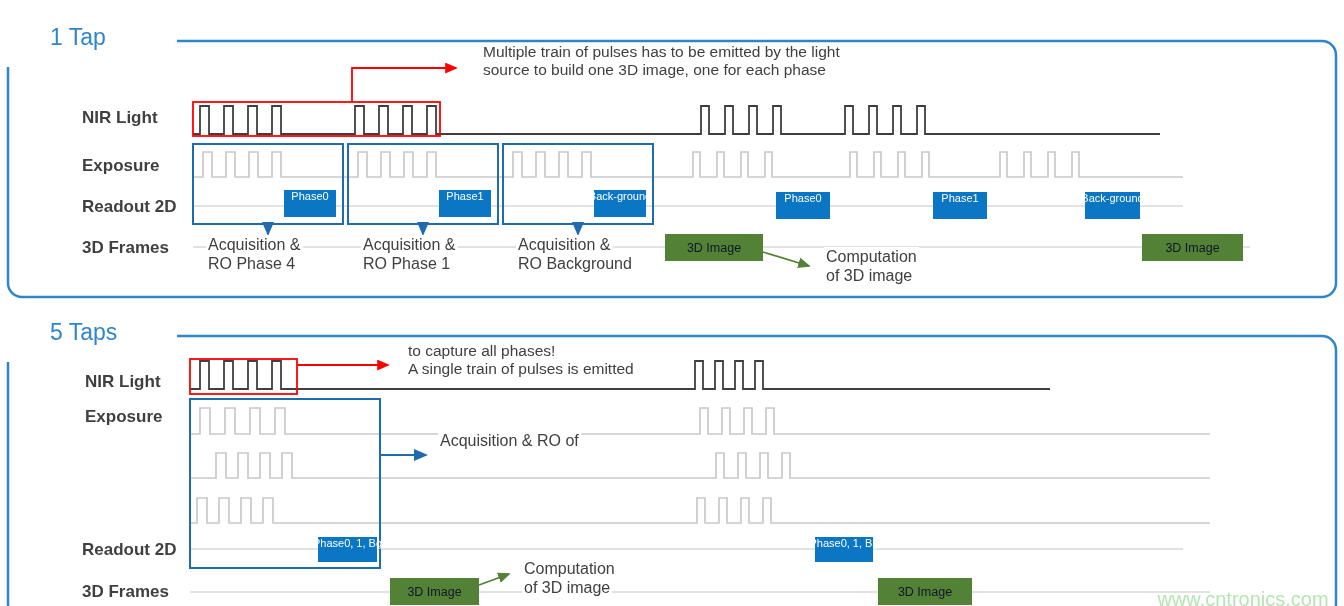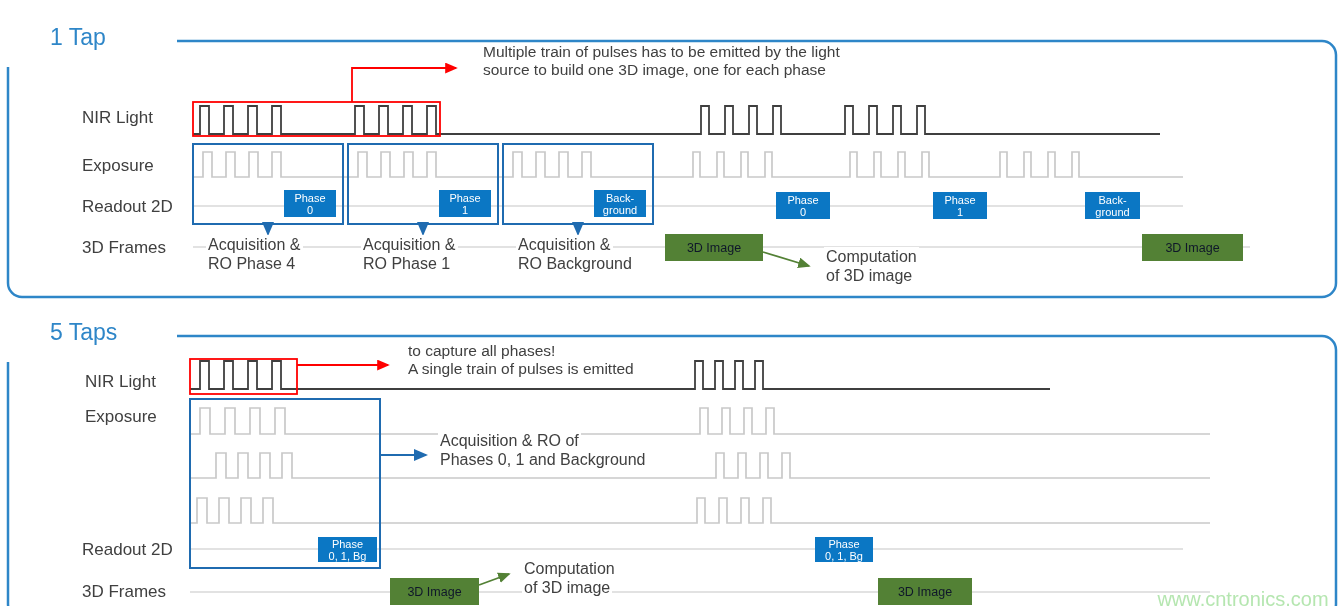--- a/index.html
+++ b/index.html
@@ -10,23 +10,23 @@
   .s-dark{stroke:var(--dark-pulse);stroke-width:1.8;fill:none;}
   .s-light{stroke:var(--light-pulse);stroke-width:1.7;fill:none;}
   .s-base{stroke:var(--baseline-gray);stroke-width:1.6;fill:none;}
   .s-red{stroke:var(--red);stroke-width:1.8;fill:none;}
   .s-block{stroke:var(--deep-blue);stroke-width:2;fill:none;}
   .s-panel{stroke:var(--accent-blue);stroke-width:2.5;fill:none;}
   .s-green{stroke:var(--green);stroke-width:1.8;fill:none;}
   .s-barrow{stroke:var(--deep-blue);stroke-width:2;fill:none;}
   .abs{position:absolute;}
   .title{font-size:23px;color:var(--accent-blue);white-space:nowrap;}
-  .rowlab{font-size:17px;color:var(--text-gray);white-space:nowrap;}
+  .rowlab{font-size:17px;color:var(--text-gray);white-space:nowrap;font-weight:bold;}
   .pbox{background:var(--box-blue);color:#fff;font-size:11px;line-height:12px;
-        display:flex;flex-direction:column;align-items:center;justify-content:center;
+        display:flex;flex-direction:row;justify-content:center;
         text-align:center;white-space:nowrap;}
   .gbox{background:var(--green);color:#0f172a;font-size:12.5px;
         display:flex;align-items:center;justify-content:center;white-space:nowrap;}
   .txt{font-size:16px;line-height:19px;color:var(--text-gray);white-space:nowrap;}
   .txt-sm{font-size:15.5px;line-height:18px;color:var(--text-gray);white-space:nowrap;}
   .wbg{background:#fff;display:inline-block;padding:0 2px;}
   .watermark{font-size:20px;color:var(--watermark-green);white-space:nowrap;}
 </style>
 </head>
 <body>
@@ -144,21 +144,20 @@
   <div class="abs rowlab" style="left:82px;top:524px;">Readout 2D</div>
   <div class="abs rowlab" style="left:82px;top:566px;">3D Frames</div>
 
   <div class="abs txt-sm" style="left:408px;top:326px;">
     <div>to capture all phases!</div>
     <div>A single train of pulses is emitted</div>
   </div>
 
   <div class="abs txt" style="left:438px;top:415px;">
     <div><span class="wbg">Acquisition &amp; RO of</span></div>
-    <div><span class="wbg">Phases 0, 1 and Background</span></div>
   </div>
 
   <div class="abs pbox" style="left:318px;top:521px;width:59px;height:25px;">
     <span>Phase</span>
     <span>0, 1, Bg</span>
   </div>
   <div class="abs pbox" style="left:815px;top:521px;width:58px;height:25px;">
     <span>Phase</span>
     <span>0, 1, Bg</span>
   </div>

